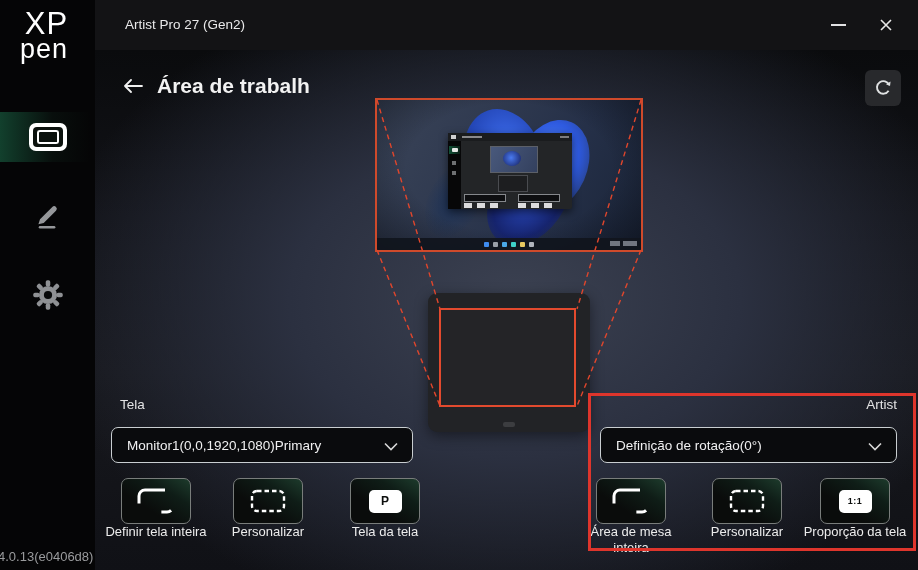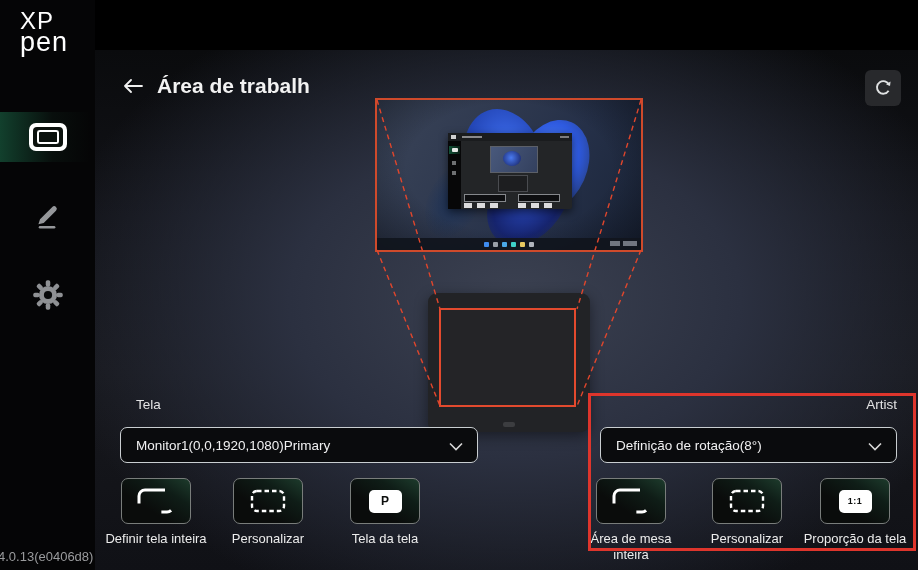--- a/index.html
+++ b/index.html
@@ -2,21 +2,21 @@
 <html><head>
 <meta charset="utf-8">
 <style>
   html,body{margin:0;padding:0;background:#000;}
   .stage{position:relative;width:918px;height:570px;overflow:hidden;
          font-family:"Liberation Sans",sans-serif;color:#fff;
          -webkit-font-smoothing:antialiased;}
   
   .sidebar{position:absolute;left:0;top:0;width:95px;height:570px;background:#050506;z-index:6;}
   .logo{position:absolute;left:20px;top:10px;color:#fff;line-height:.92;}
-  .logo .l1{font-size:24px;font-weight:400;letter-spacing:1px;}
+  .logo .l1{font-size:31px;font-weight:400;letter-spacing:1px;text-align:right;}
   .logo .l2{font-size:27px;font-weight:400;letter-spacing:1px;margin-top:-2px;}
   .nav-item{position:absolute;left:0;width:95px;height:50px;display:flex;align-items:center;justify-content:center;cursor:pointer;}
   .nav-item.active{background:linear-gradient(90deg,#12402d 0%,rgba(14,32,24,.35) 55%,rgba(0,0,0,0) 95%);}
   .wa-icon{position:relative;width:38px;height:28px;background:#fff;border-radius:7px;}
   .wa-inner{position:absolute;inset:4px;background:#0c120e;border-radius:4px;}
   .br{position:absolute;width:9px;height:8px;border:0 solid #fff;}
   .br.tl{top:3px;left:4px;border-top-width:2.5px;border-left-width:2.5px;border-top-left-radius:3px;}
   .br.tr{top:3px;right:4px;border-top-width:2.5px;border-right-width:2.5px;border-top-right-radius:3px;}
   .br.bl{bottom:3px;left:4px;border-bottom-width:2.5px;border-left-width:2.5px;border-bottom-left-radius:3px;}
   .br.br2{bottom:3px;right:4px;border-bottom-width:2.5px;border-right-width:2.5px;border-bottom-right-radius:3px;}
@@ -87,32 +87,43 @@
   
   .sec-label{position:absolute;font-size:13.5px;color:#e3e3e4;z-index:4;}
   .dd{position:absolute;height:36px;background:#0a0b0d;border:1px solid #c9ced1;border-radius:7px;
       box-sizing:border-box;display:flex;align-items:center;z-index:4;cursor:pointer;}
   .dd span{margin-left:15px;font-size:13.5px;color:#f0f0f1;white-space:nowrap;}
   .dd svg{position:absolute;right:14px;top:14px;}
   .tile-col{position:absolute;width:110px;top:428px;text-align:center;z-index:4;cursor:pointer;}
   .tile{width:70px;height:46px;margin:0 auto;border:1px solid #797d7b;border-radius:7px;box-sizing:border-box;
         background:linear-gradient(to top right,#0a0c0b 35%,#0f1d17 70%,#1d3b2c 100%);
         display:flex;align-items:center;justify-content:center;}
-  .tile-label{margin-top:7px;font-size:13px;color:#ececec;line-height:1.2;}
+  .tile-label{font-size:13px;color:#ececec;line-height:1.2;}
   .badge{width:33px;height:23px;background:#fff;border-radius:5px;color:#0d0f0e;font-weight:bold;
          display:flex;align-items:center;justify-content:center;}
   .badge.p{font-size:12px;}
   .badge.r{font-size:9px;letter-spacing:.5px;}
   .highlight{position:absolute;left:493px;top:343px;width:322px;height:152px;border:3px solid #de352c;z-index:5;pointer-events:none;}
 </style>
 </head>
 <body>
 
 <div class="stage">
 
+  <div class="titlebar">
+    <div class="win-title">Artist Pro 27 (Gen2)</div>
+    <div class="win-btn win-min">
+      <span class="min-glyph"></span>
+    </div>
+    <div class="win-btn win-close">
+      <svg width="14" height="14">
+        <path d="M2 2 L12 12 M12 2 L2 12" stroke="#e8e8e8" stroke-width="1.6"></path>
+      </svg>
+    </div>
+  </div>
 
   <div class="sidebar">
     <div class="logo">
       <div class="l1">XP</div>
       <div class="l2">pen</div>
     </div>
 
     <div class="nav-item active" style="top:112px;">
       <div class="wa-icon">
         <div class="wa-inner">
@@ -230,23 +241,23 @@
 
     <svg class="maplines">
       <g stroke="#e0462c" stroke-width="1.4" stroke-dasharray="5 4" fill="none">
         <line x1="282" y1="50" x2="345" y2="259"></line>
         <line x1="546" y1="50" x2="482" y2="259"></line>
         <line x1="282" y1="200" x2="345" y2="356"></line>
         <line x1="546" y1="200" x2="482" y2="356"></line>
       </g>
     </svg>
 
-    <div class="sec-label" style="left:41px;top:347px;">Tela</div>
-
-    <div class="dd" style="left:25px;top:377px;width:358px;">
+    <div class="sec-label" style="left:25px;top:347px;">Tela</div>
+
+    <div class="dd" style="left:16px;top:377px;width:302px;">
       <span>Monitor1(0,0,1920,1080)Primary</span>
       <svg width="14" height="9" viewBox="0 0 14 9">
         <path d="M1 1.5 L7 7.5 L13 1.5" stroke="#d8d8d8" stroke-width="1.6" fill="none"></path>
       </svg>
     </div>
 
     <div class="tile-col" style="left:6px;">
       <div class="tile">
         <svg viewBox="0 0 40 28" width="40" height="28">
           <rect x="3" y="3" width="34" height="22" rx="6" fill="none" stroke="#fff" stroke-width="3" stroke-dasharray="20 26 10 28 20 0"></rect>
@@ -267,21 +278,21 @@
     <div class="tile-col" style="left:235px;">
       <div class="tile">
         <div class="badge p">P</div>
       </div>
       <div class="tile-label">Tela da tela</div>
     </div>
 
     <div class="sec-label" style="left:505px;top:347px;width:297px;text-align:right;">Artist</div>
 
     <div class="dd" style="left:505px;top:377px;width:297px;">
-      <span>Definição de rotação(8°)</span>
+      <span>Definição de rotação(0°)</span>
       <svg width="14" height="9" viewBox="0 0 14 9">
         <path d="M1 1.5 L7 7.5 L13 1.5" stroke="#d8d8d8" stroke-width="1.6" fill="none"></path>
       </svg>
     </div>
 
     <div class="tile-col" style="left:481px;">
       <div class="tile">
         <svg viewBox="0 0 40 28" width="40" height="28">
           <rect x="3" y="3" width="34" height="22" rx="6" fill="none" stroke="#fff" stroke-width="3" stroke-dasharray="20 26 10 28 20 0"></rect>
         </svg>

